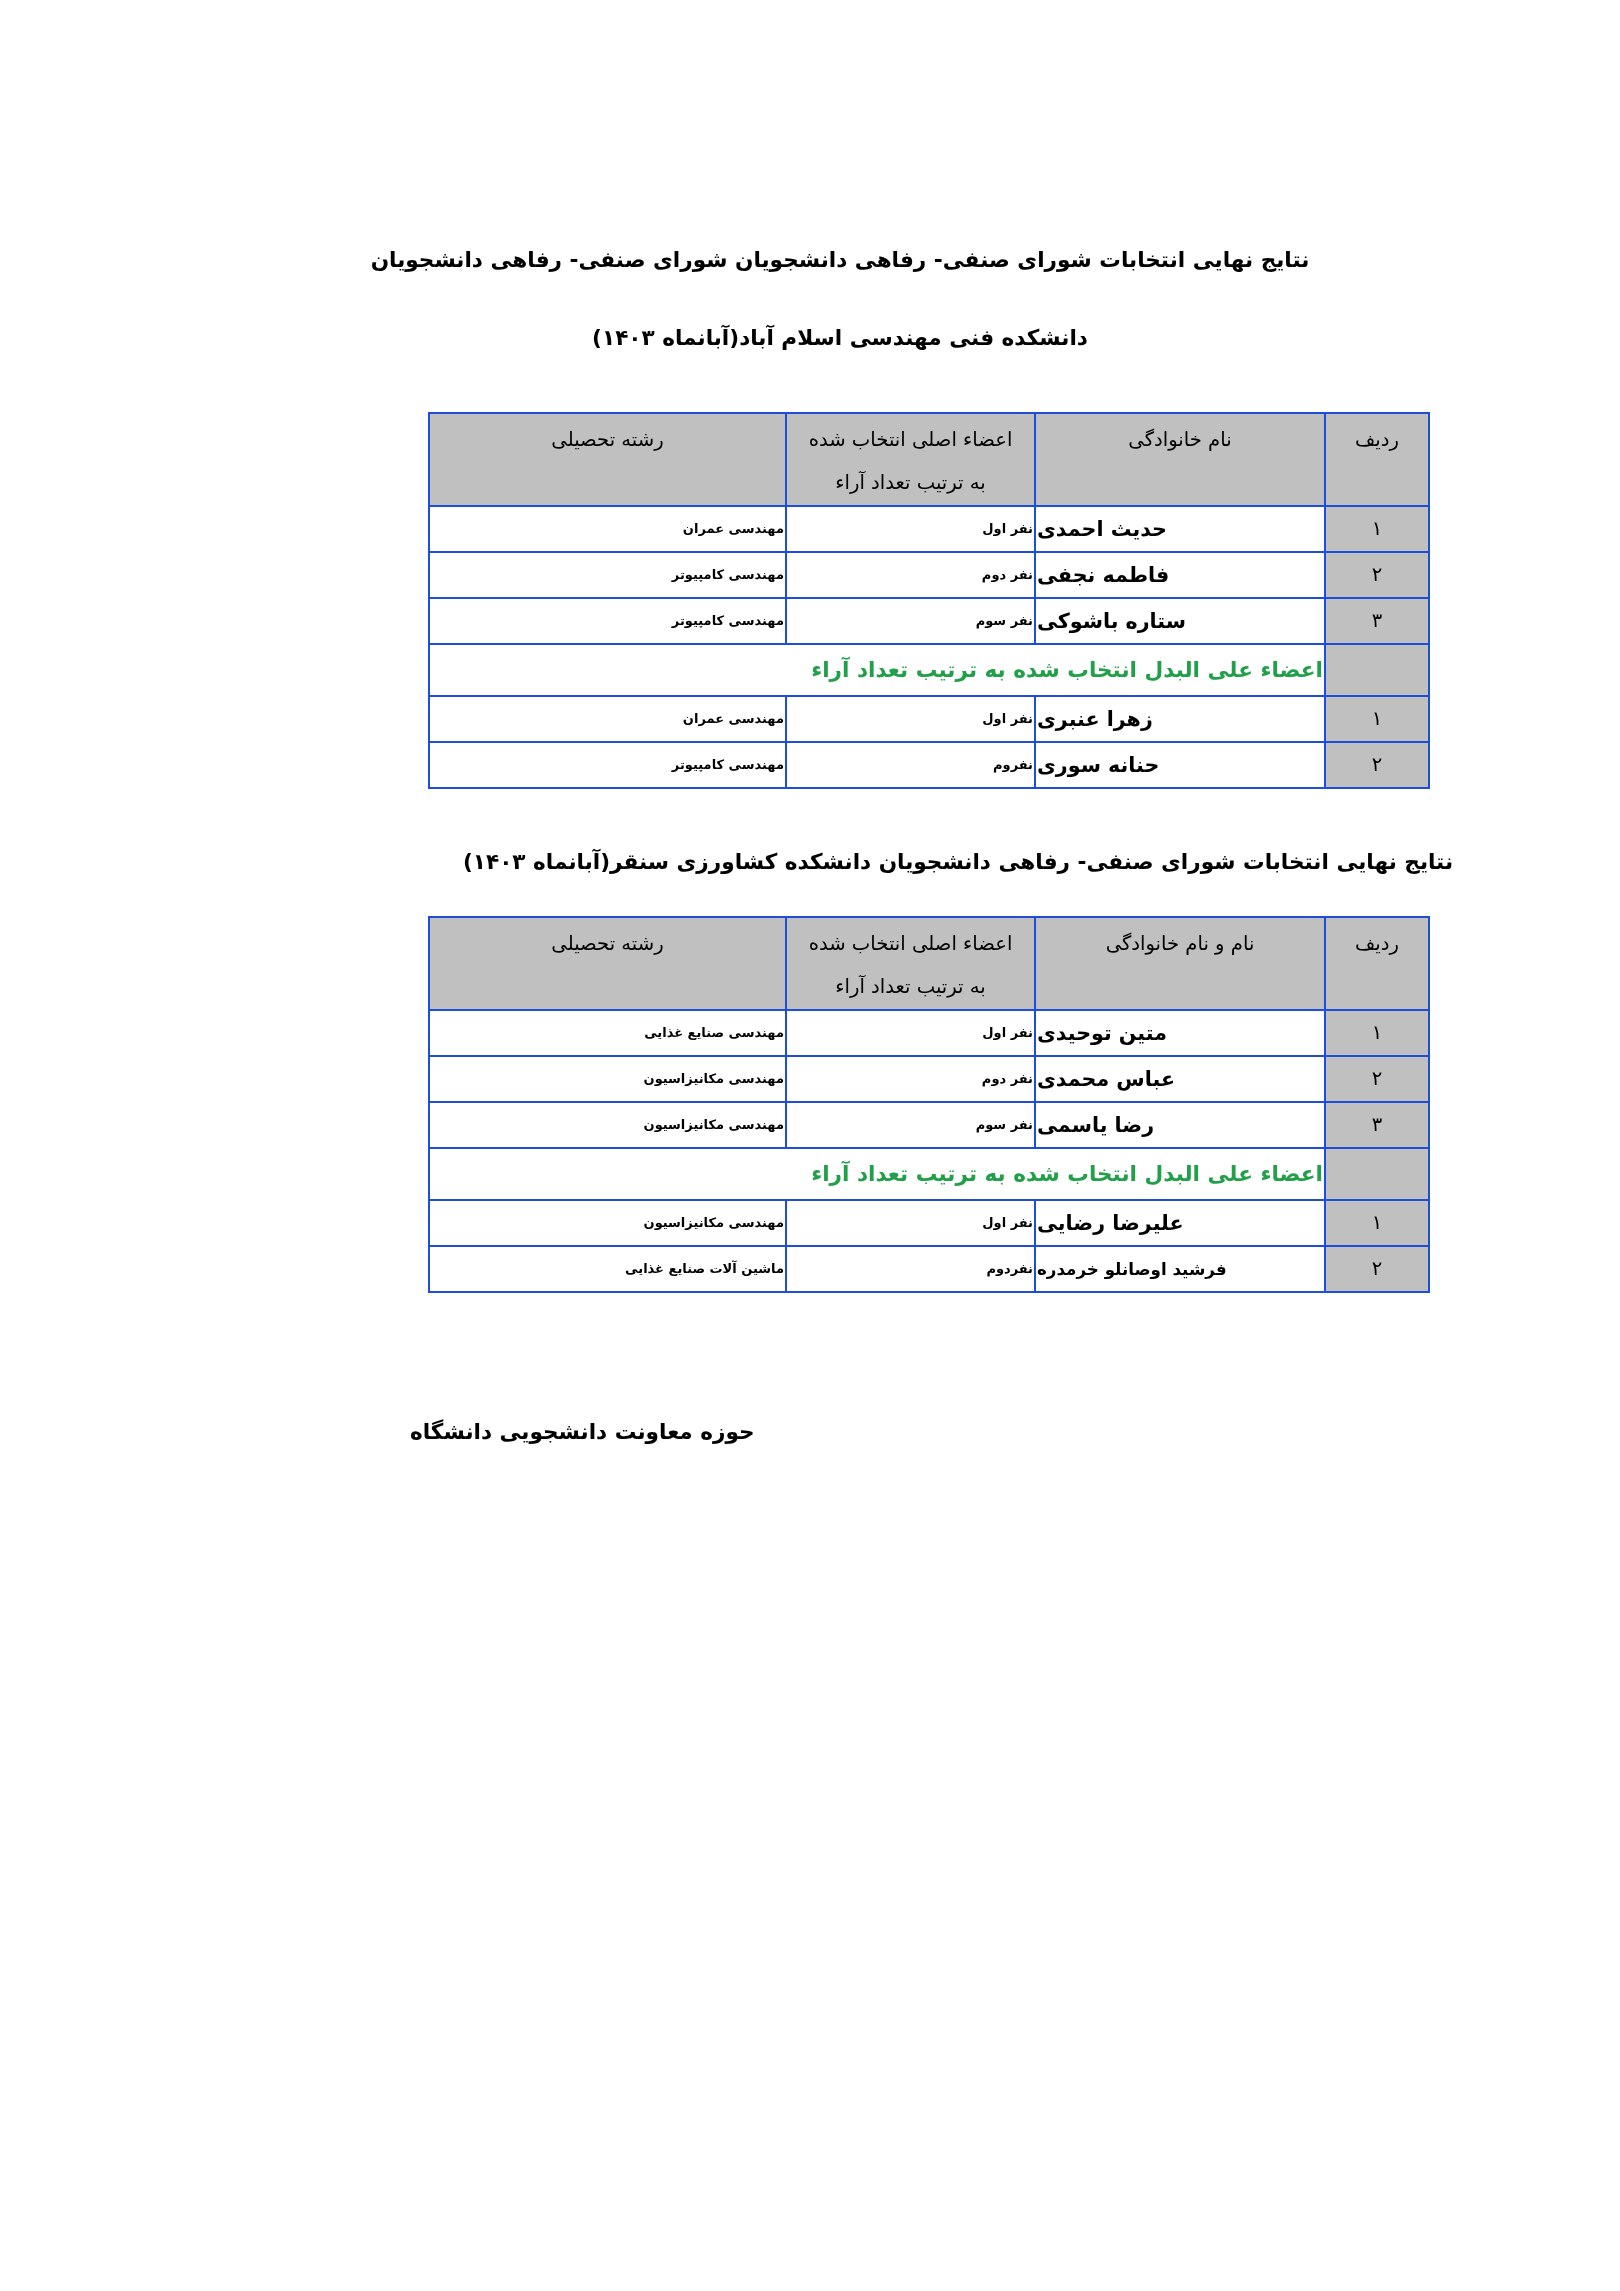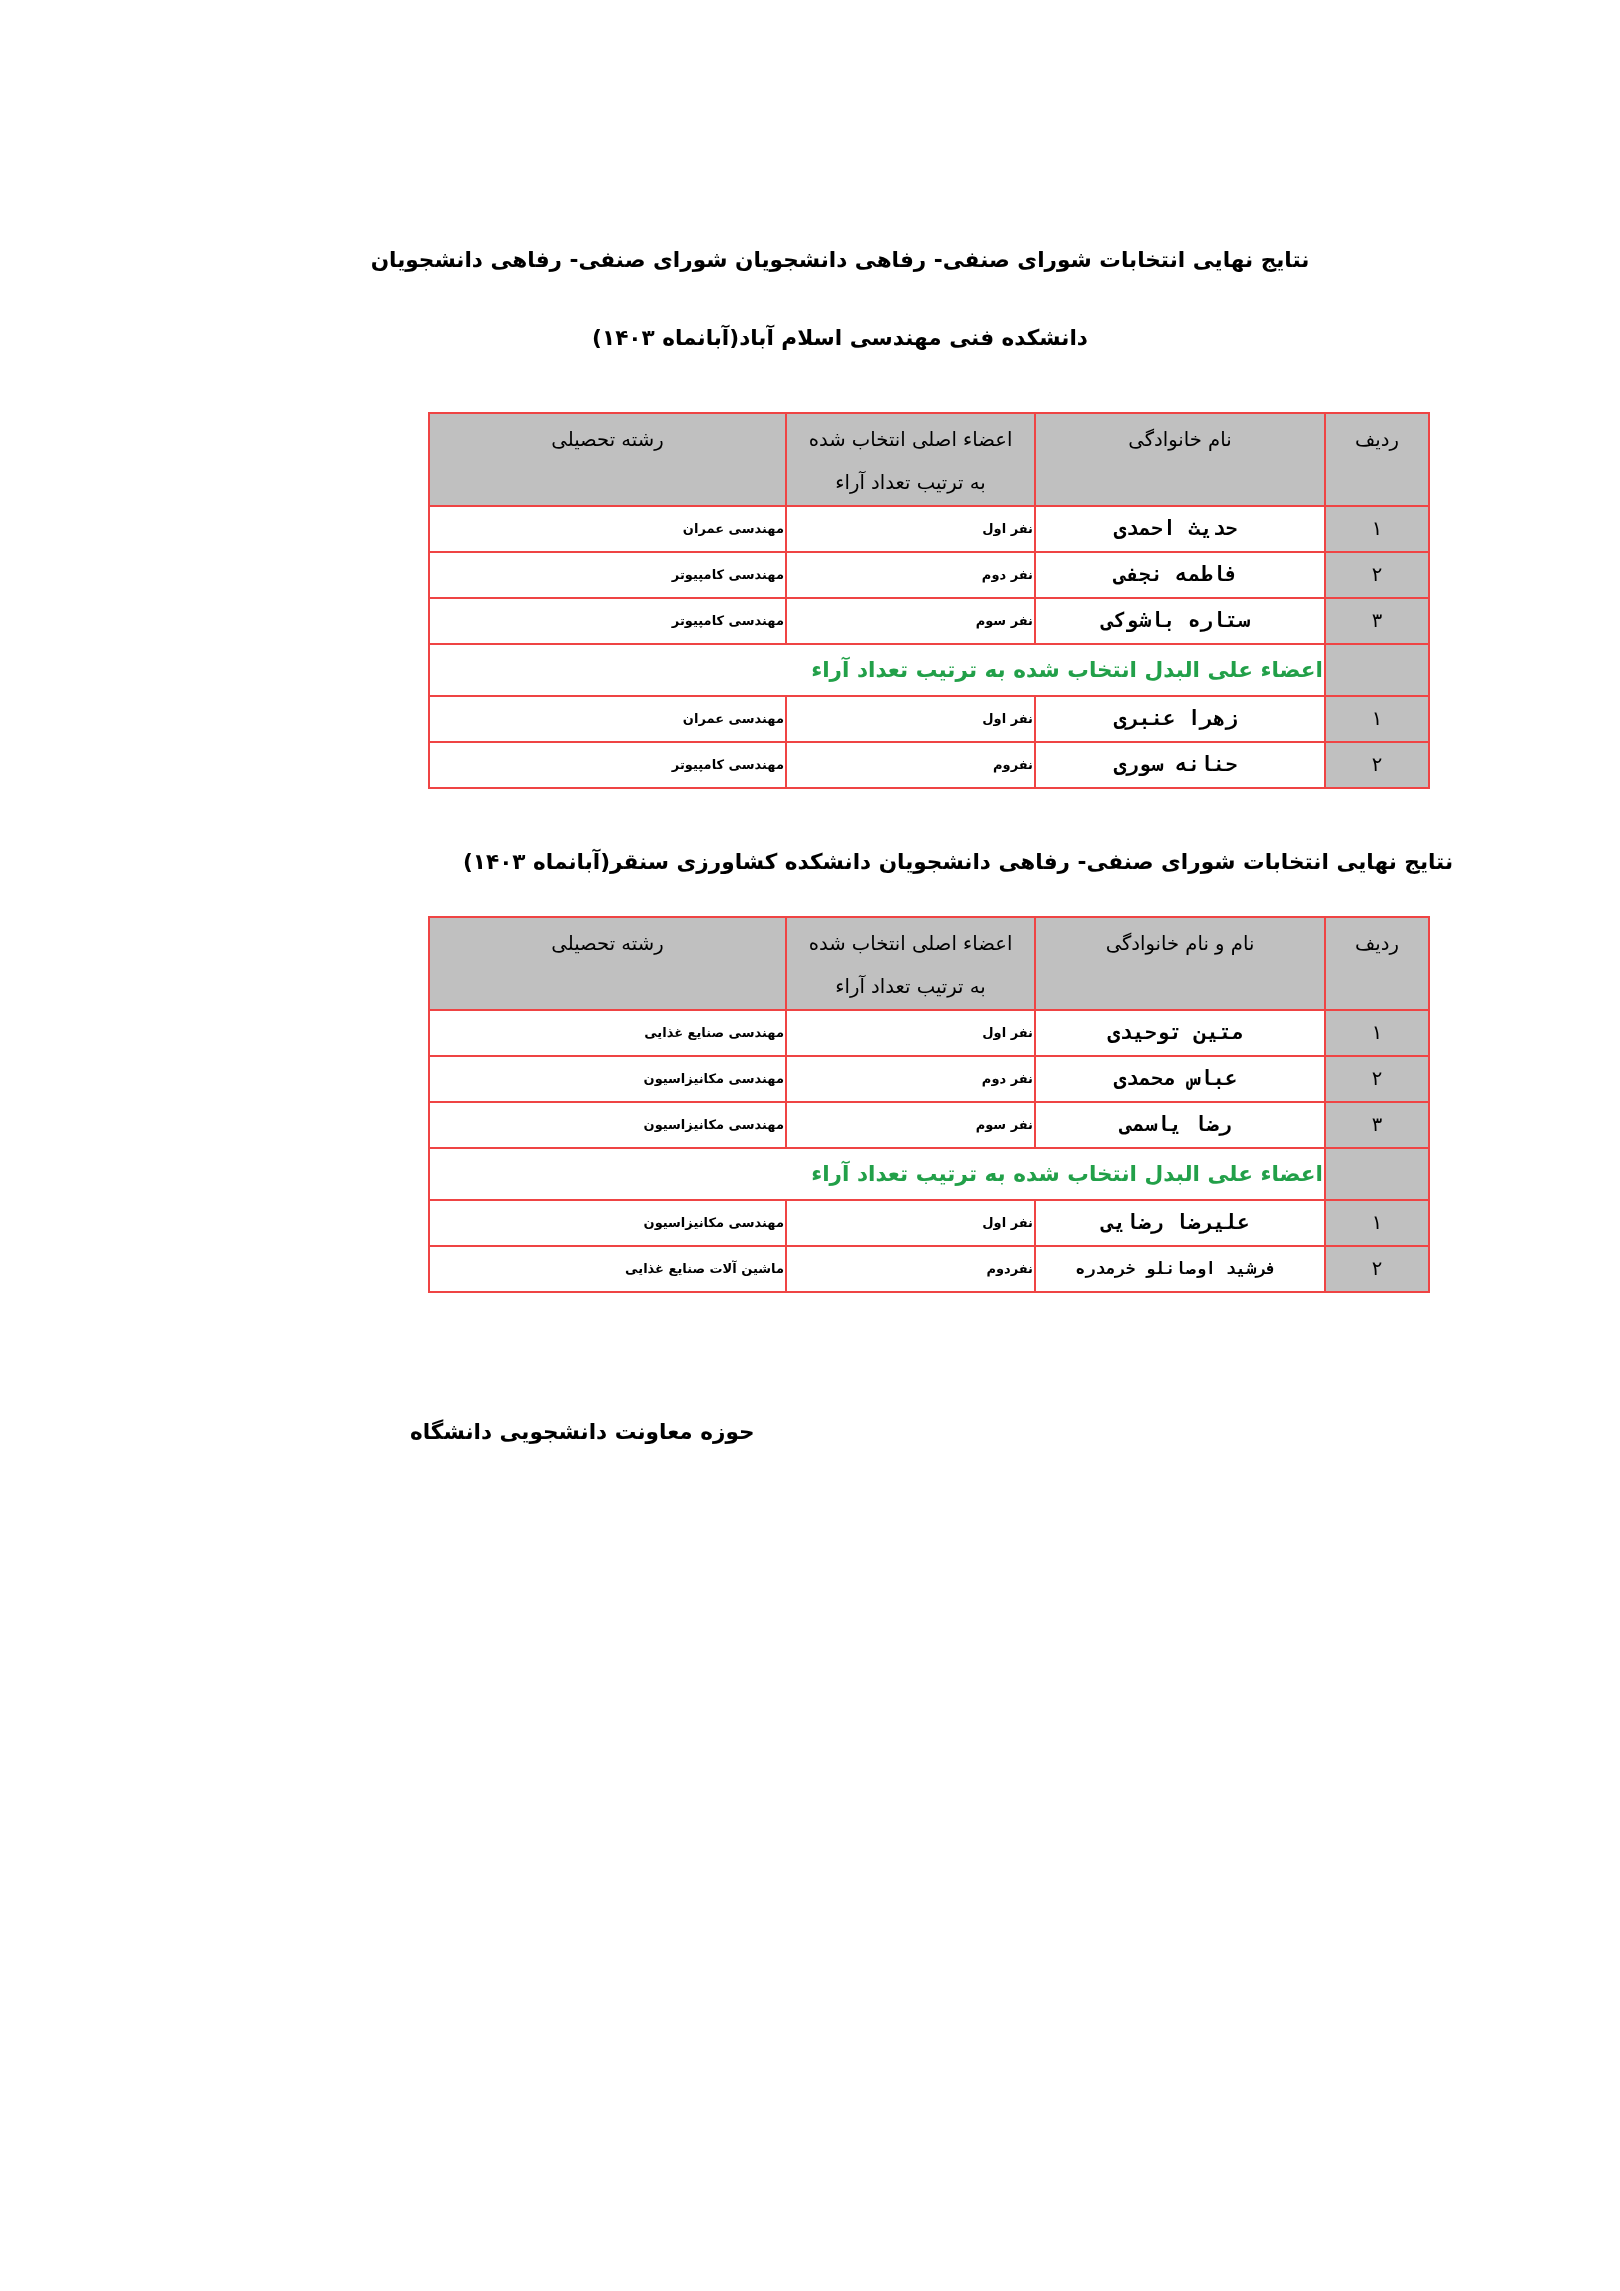--- a/index.html
+++ b/index.html
@@ -14,36 +14,35 @@
   }
   .t-main1{top:247px;left:0;width:1620px;}
   .t-sub1{top:325px;left:0;width:1620px;}
   .t-main2{top:849px;left:428px;width:1000px;}
   table.results{
     position:absolute;left:428px;width:1000px;border-collapse:collapse;
     table-layout:fixed;direction:rtl;background:#fff;
   }
   #tbl1{top:412px;}
   #tbl2{top:916px;}
-  .results td,.results th{border:2px solid #ef4444;overflow:hidden;}
+  .results td,.results th{border:2px solid #1d4ed8;overflow:hidden;}
   .results th{
     background:var(--hdr-bg,#c0c0c0);font-weight:normal;font-size:19.6px;
     vertical-align:top;padding-top:3.9px;line-height:43px;text-align:center;
   }
   tr.hdr{height:91px;}
   tr.row{height:46px;}
   tr.greenrow{height:52px;}
   td.num{
     background:var(--hdr-bg,#c0c0c0);text-align:center;font-weight:normal;
     font-size:19.6px;vertical-align:middle;
   }
   td.name{
-    text-align:center;padding-right:9.8px;font-weight:bold;font-size:20.6px;
+    text-align:left;padding-right:9.8px;font-weight:bold;font-size:20.6px;
     vertical-align:middle;
-    font-family:Liberation Mono, monospace;
   }
   td.name.small{font-size:16.7px;margin-top:9px;}
   td.rank,td.field{
     text-align:right;font-weight:bold;font-size:13px;vertical-align:middle;
   }
   td.green{
     color:var(--green,#22a049);font-weight:bold;font-size:21.6px;
     text-align:right;vertical-align:middle;
   }
   .footer-line{

